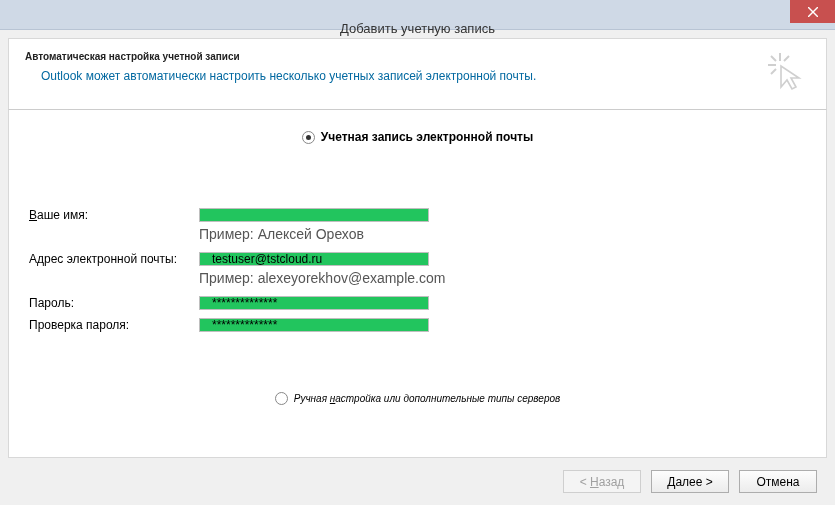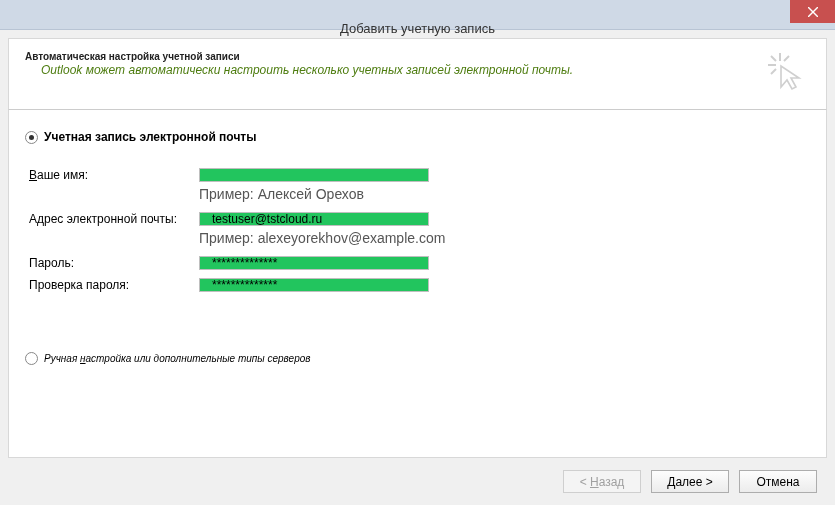--- a/index.html
+++ b/index.html
@@ -57,43 +57,43 @@
       justify-content: space-between;
     }
     .header-text-block { flex: 1; }
     .header-title {
       font-weight: bold;
       font-size: 10px;
       color: #222;
     }
     .header-subtitle {
       font-size: 12px;
-      color: #4d7c0f;
+      color: #0369a1;
       padding-left: 16px;
-      margin-top: 1px;
-      font-style: italic;
+      margin-top: 7px;
     }
     .header-icon {
       width: 40px;
       height: 40px;
       flex-shrink: 0;
       margin-right: 4px;
     }
     .main-panel {
       background: #fff;
       margin: 0 8px;
       padding: 20px 16px 40px 16px;
       border: 1px solid #d8d8d8;
       border-top: none;
       flex: 1;
     }
     .radio-row {
       display: flex;
       align-items: center;
       margin-bottom: 4px;
+      justify-content: center;
     }
     .radio {
       width: 13px; height: 13px;
       border: 1px solid #888;
       border-radius: 50%;
       margin-right: 6px;
       display: inline-flex;
       align-items: center;
       justify-content: center;
       background: #fff;
@@ -106,21 +106,21 @@
     }
     .radio-label {
       font-weight: bold;
       font-size: 12px;
     }
     .radio-label-normal {
       font-size: 10px;
       font-style: italic;
     }
     .form-grid {
-      margin-top: 24px;
+      margin-top: 64px;
       margin-left: 4px;
     }
     .form-row {
       display: flex;
       align-items: center;
       margin-bottom: 4px;
     }
     .form-label-col {
       width: 170px;
       font-size: 12px;

